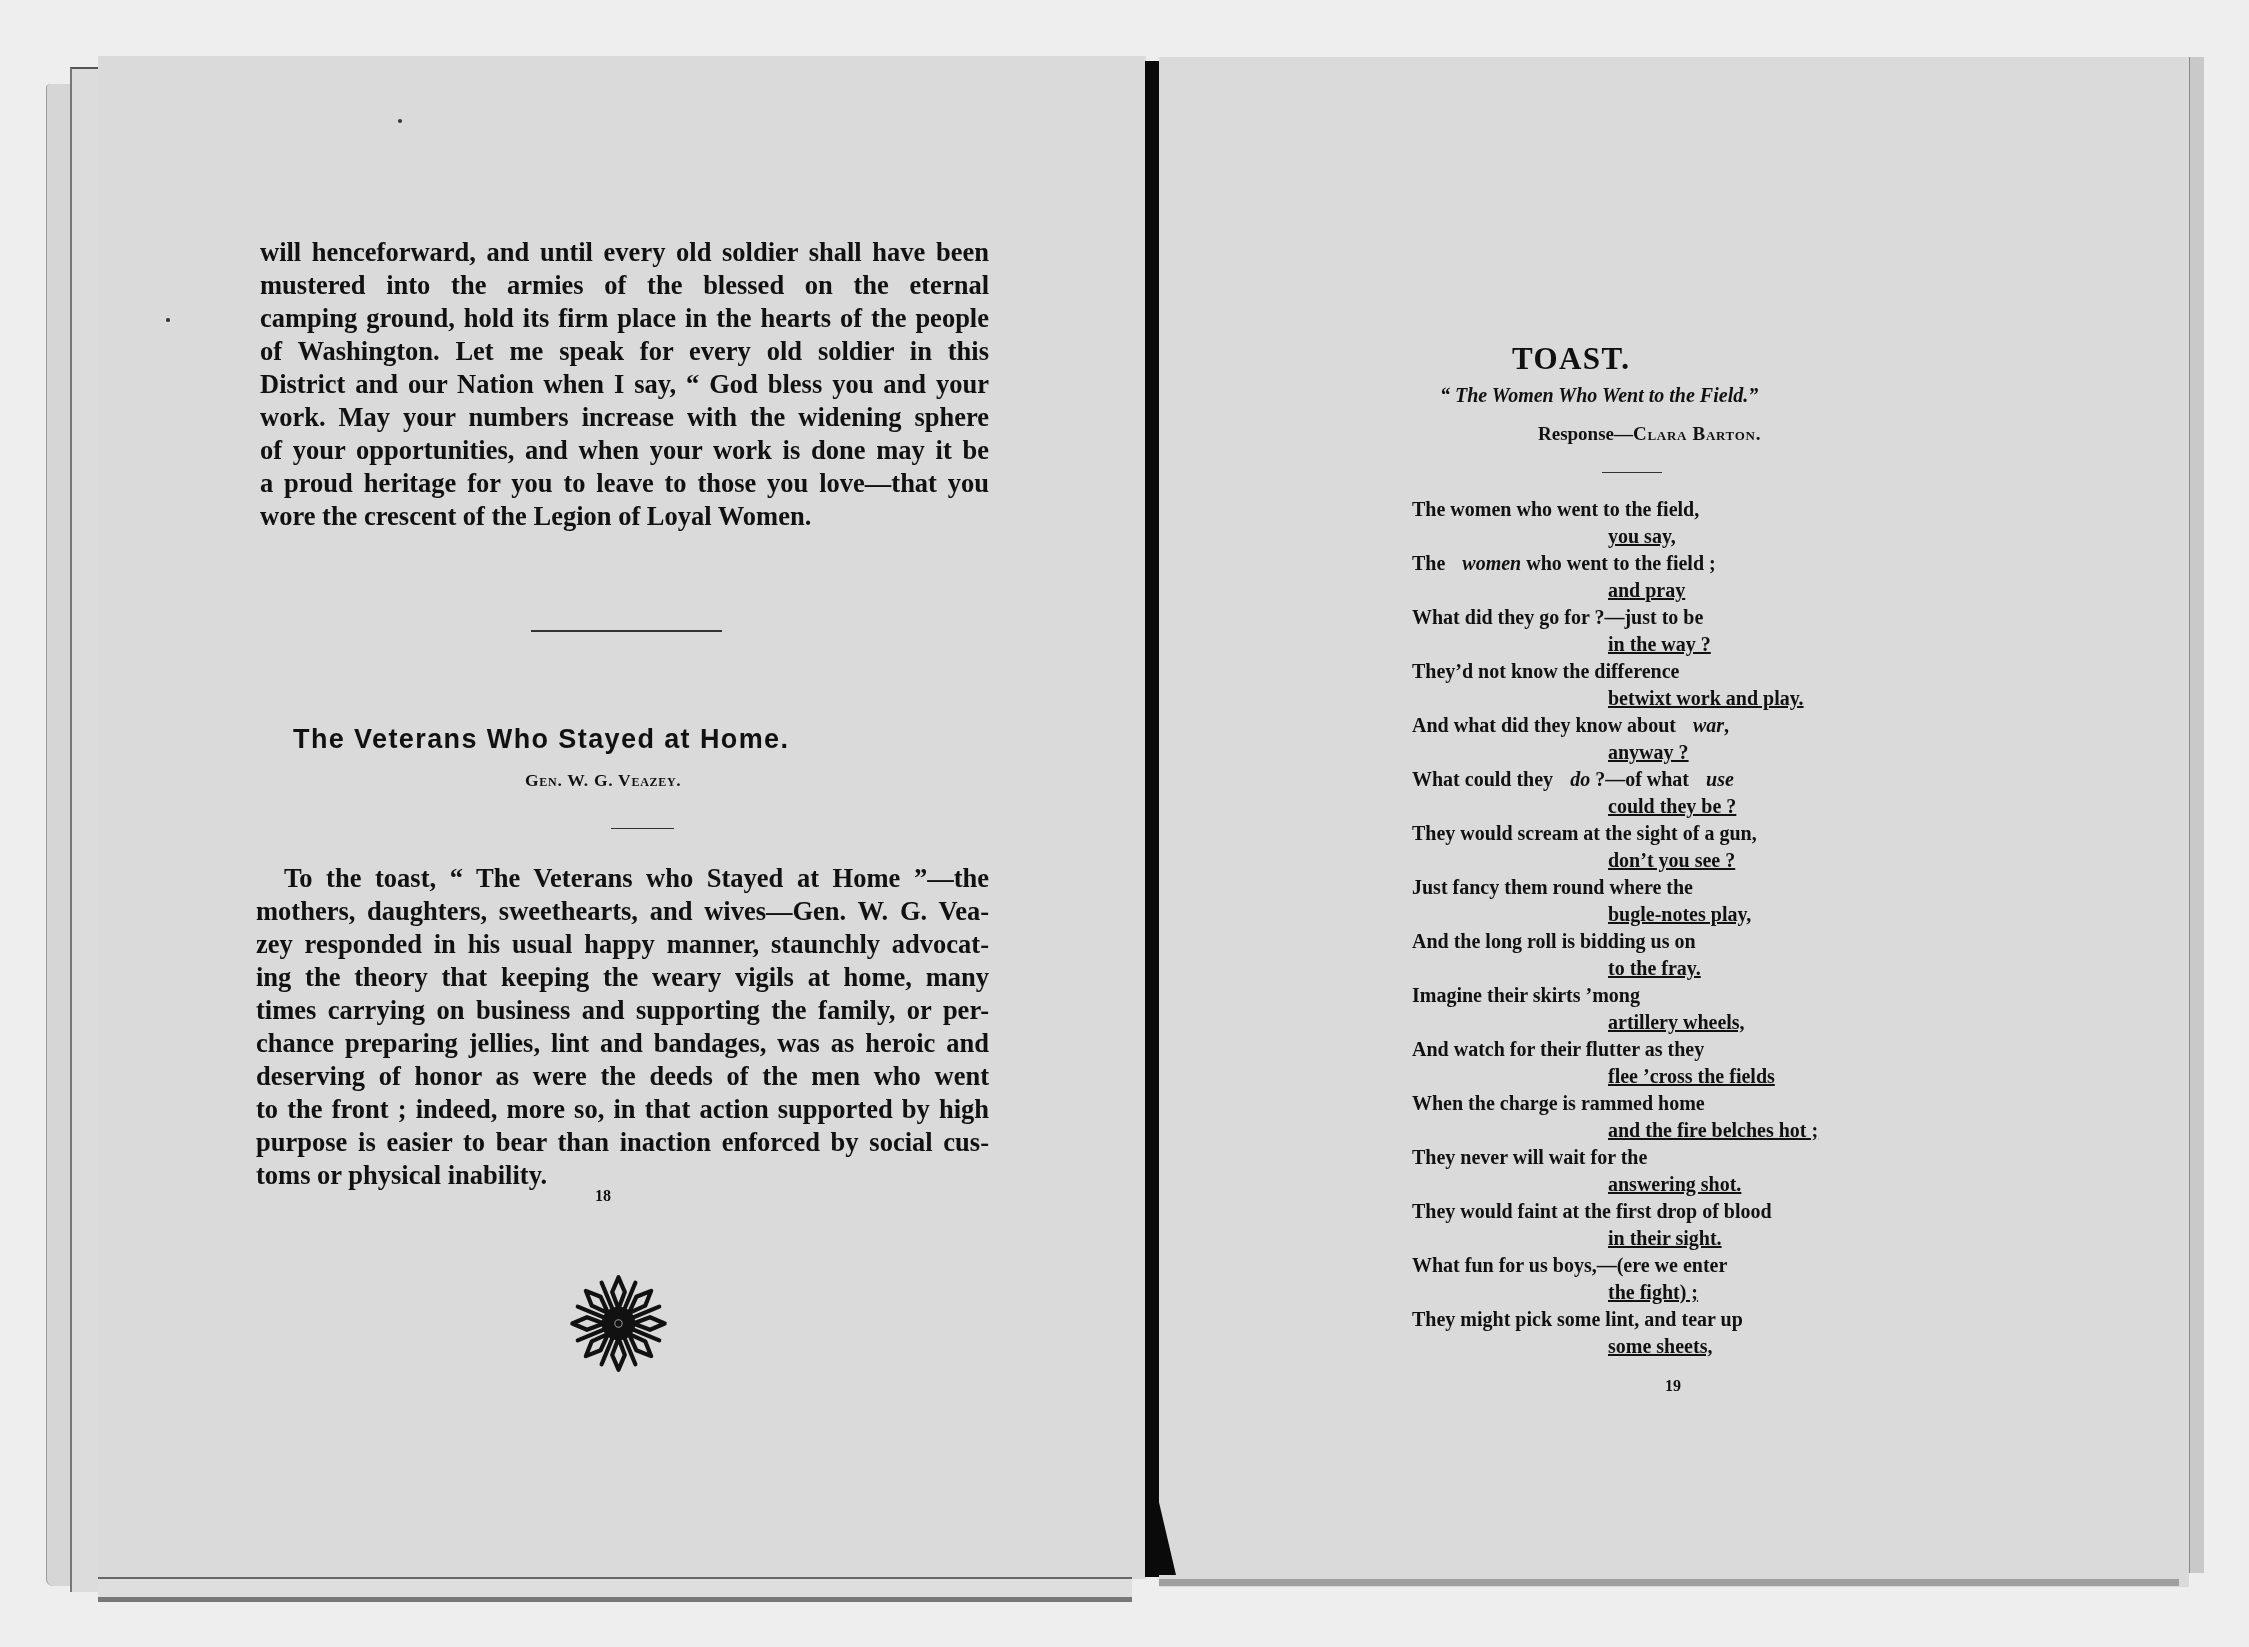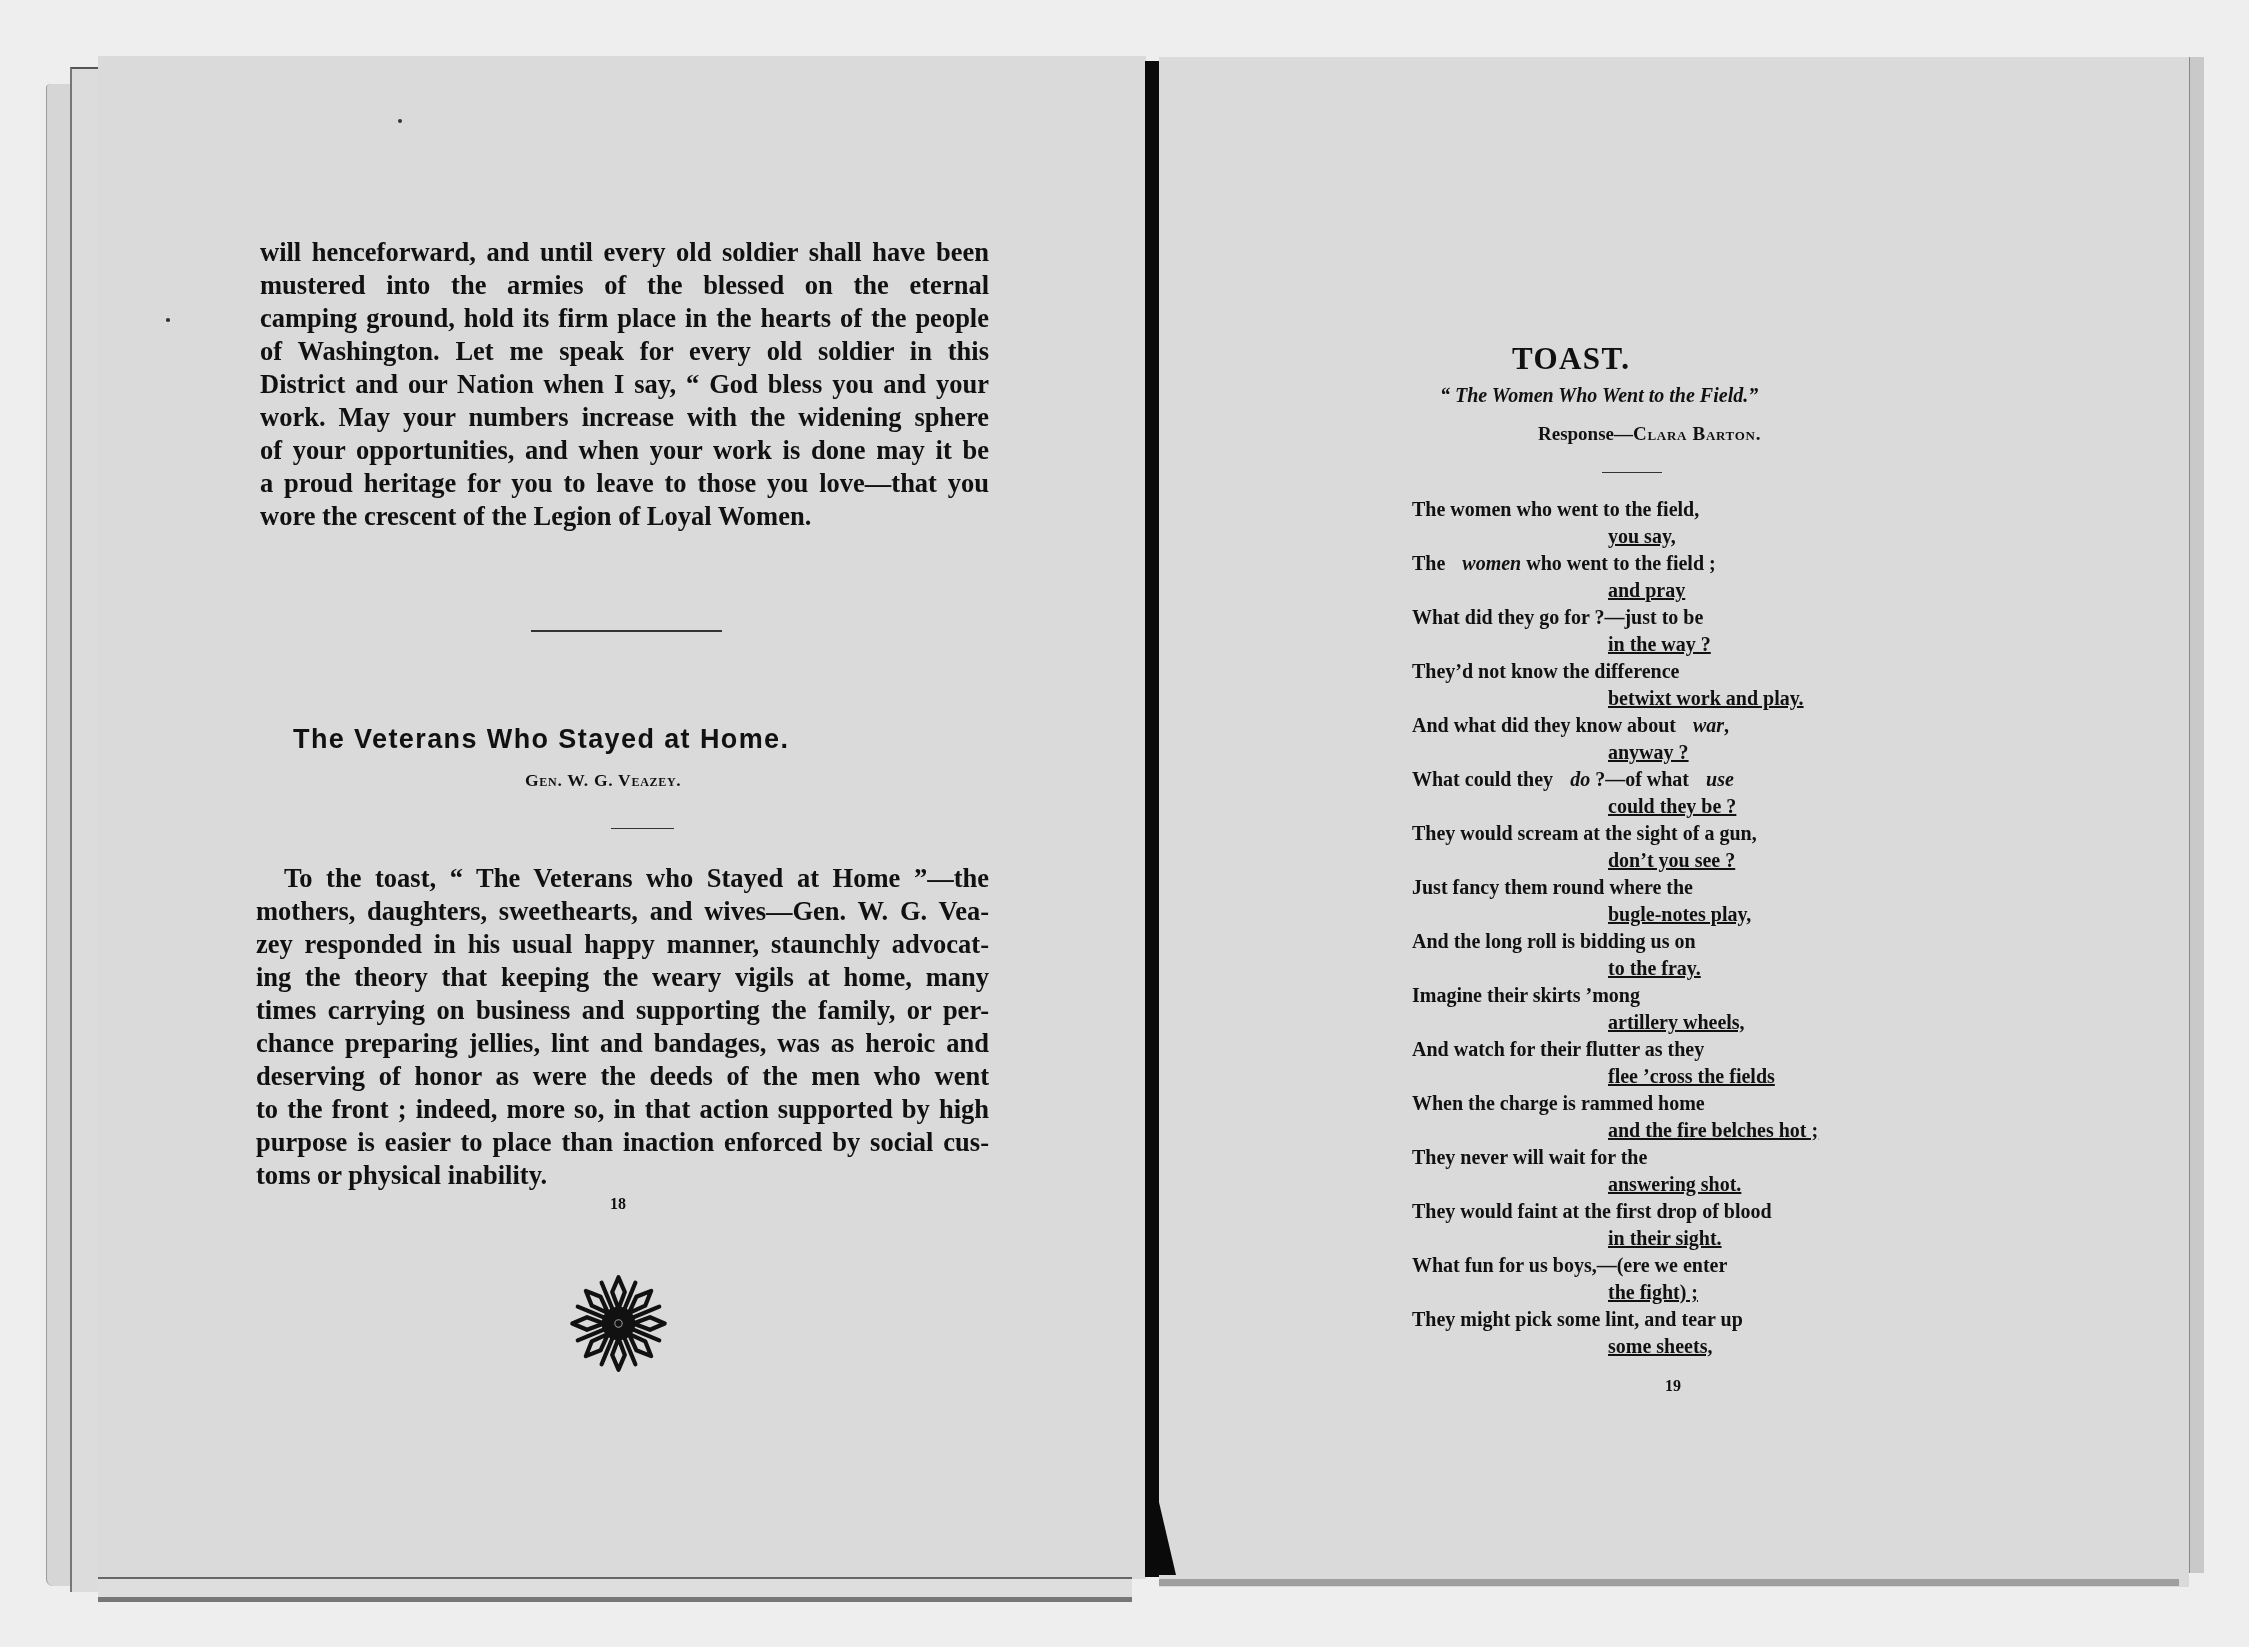--- a/index.html
+++ b/index.html
@@ -38,21 +38,21 @@
   .heading { position:absolute; font-family:"Liberation Sans", sans-serif; font-weight:bold; }
   #h-veterans { left:293px; top:724px; font-size:27px; letter-spacing:1.4px; }
   #byline-veazey { position:absolute; left:525px; top:770px; font-family:"Liberation Serif", serif;
     font-weight:bold; font-size:17.5px; font-variant:small-caps; letter-spacing:0.7px; }
   .rule { position:absolute; height:2.1px; background:#333; }
   #rule-1 { left:531px; top:630px; width:191px; }
   #rule-2 { left:611px; top:828px; width:63px; height:1.4px; }
   #rule-3 { left:1602px; top:472px; width:60px; height:1.4px; }
 
   .page-num { position:absolute; font-family:"Liberation Serif", serif; font-weight:bold; font-size:16px; }
-  #pn18 { left:610px; top:1187px;margin-top:8px; }
+  #pn18 { left:595px; top:1187px; }
   #pn19 { left:1665px; top:1377px; }
 
   #ornament { position:absolute; left:566px; top:1271px; width:105px; height:105px; }
 
   #h-toast { position:absolute; left:1512px; top:341px; font-family:"Liberation Serif", serif;
     font-weight:bold; font-size:31px; letter-spacing:1.4px; }
   #toast-title { position:absolute; left:1440px; top:384px; font-family:"Liberation Serif", serif;
     font-weight:bold; font-style:italic; font-size:20px;text-align:right; }
   #toast-response { position:absolute; left:1538px; top:423px; font-family:"Liberation Serif", serif;
     font-weight:bold; font-size:19px; }
@@ -100,21 +100,21 @@
 
   <div class="para" id="p2">
     <span class="line first">To the toast, “ The Veterans who Stayed at Home ”—the</span>
     <span class="line">mothers, daughters, sweethearts, and wives—Gen. W. G. Vea-</span>
     <span class="line">zey responded in his usual happy manner, staunchly advocat-</span>
     <span class="line">ing the theory that keeping the weary vigils at home, many</span>
     <span class="line">times carrying on business and supporting the family, or per-</span>
     <span class="line">chance preparing jellies, lint and bandages, was as heroic and</span>
     <span class="line">deserving of honor as were the deeds of the men who went</span>
     <span class="line">to the front ; indeed, more so, in that action supported by high</span>
-    <span class="line">purpose is easier to place than inaction enforced by social cus-</span>
+    <span class="line">purpose is easier to bear than inaction enforced by social cus-</span>
     <span class="line last">toms or physical inability.</span>
   </div>
 
   <div class="page-num" id="pn18">18</div>
 
   <svg id="ornament" viewBox="-50 -50 100 100">
     <g fill="none" stroke="#111" stroke-width="4" stroke-linejoin="round">
       <g id="petal">
           <path d="M0,-14 L-6,-30 L0,-44 L6,-30 Z"></path>
         </g>

